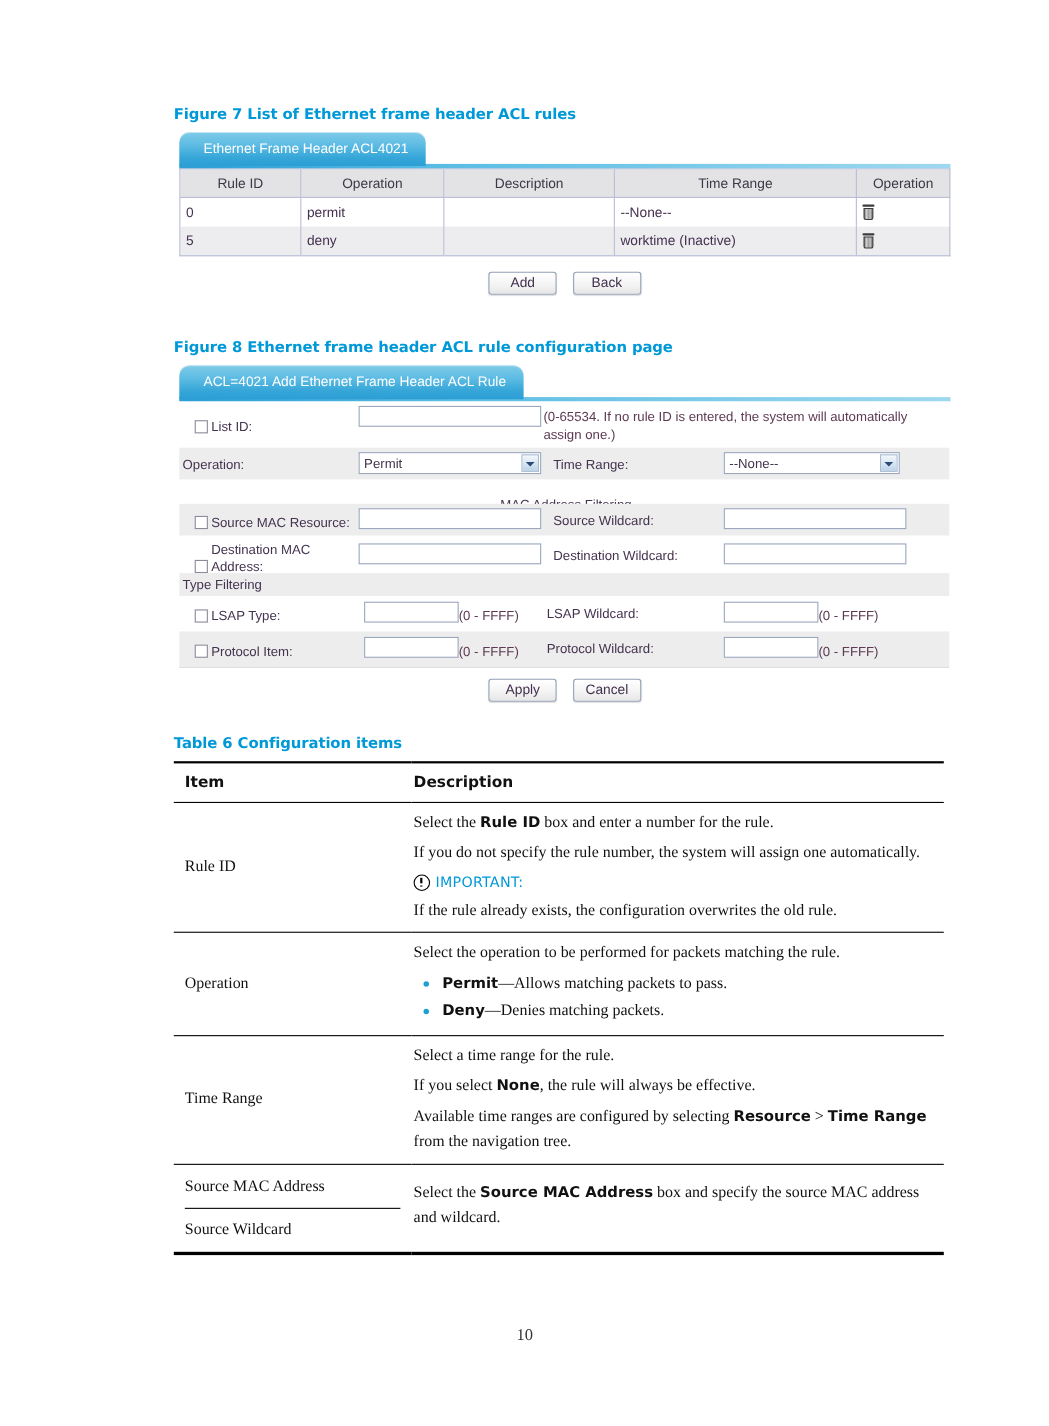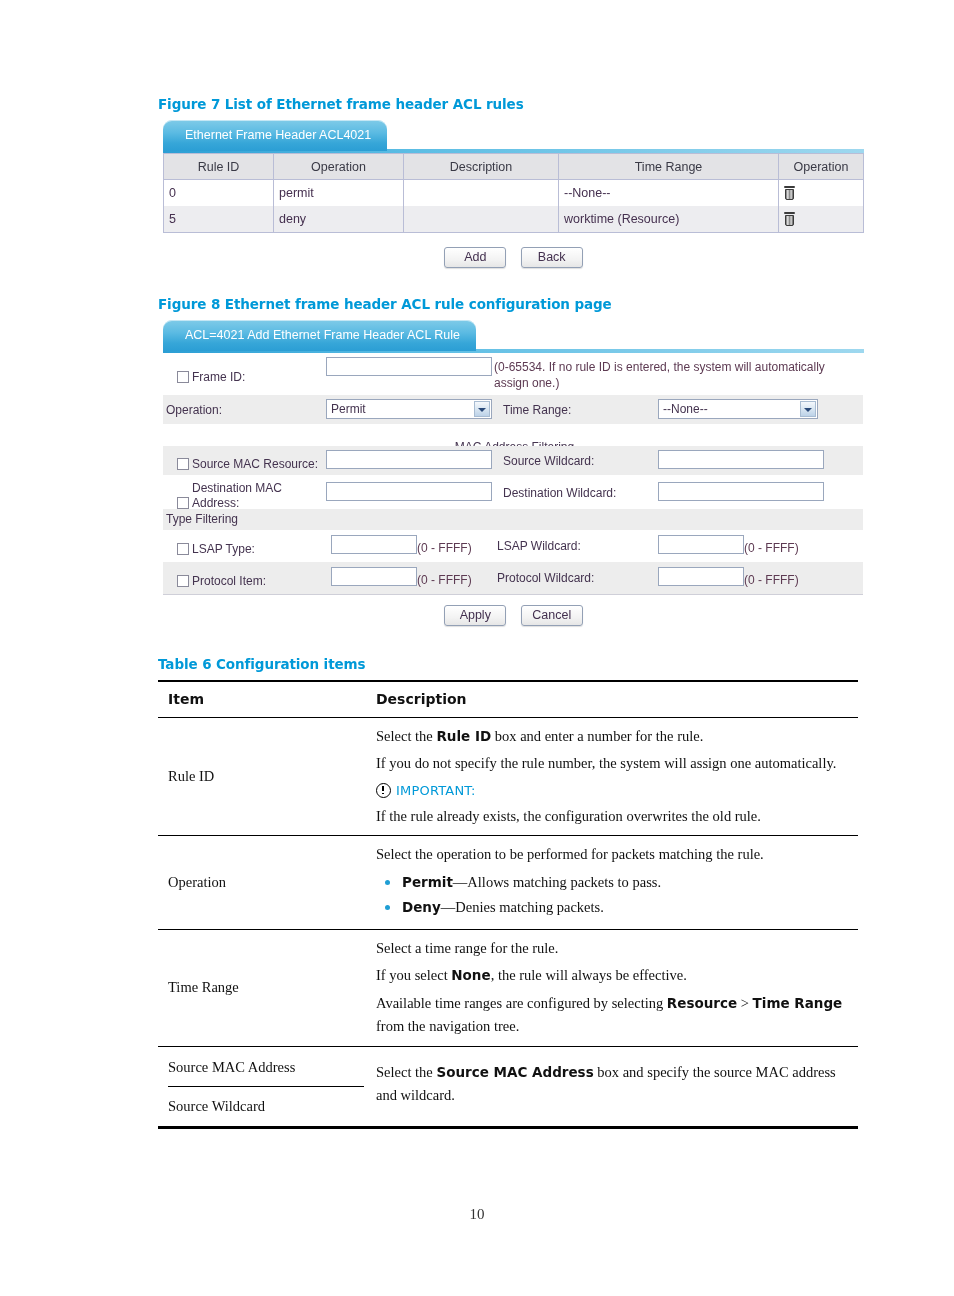--- a/index.html
+++ b/index.html
@@ -379,47 +379,47 @@
             <td></td>
             <td>--None--</td>
             <td class="cell-op">
               <span class="trash"><span class="lid"></span><span class="can"></span></span>
             </td>
           </tr>
           <tr class="alt">
             <td>5</td>
             <td>deny</td>
             <td></td>
-            <td>worktime (Resource)</td>
+            <td>worktime (Inactive)</td>
             <td class="cell-op">
               <span class="trash"><span class="lid"></span><span class="can"></span></span>
             </td>
           </tr>
         </tbody>
       </table>
 
       <div class="btnrow">
         <span class="webbtn">Add</span>
         <span class="webbtn">Back</span>
       </div>
     </div>
 
-    <div class="fig-caption" style="margin-top:28px;">Figure 8 Ethernet frame header ACL rule configuration page</div>
+    <div class="fig-caption" style="margin-top:40px;">Figure 8 Ethernet frame header ACL rule configuration page</div>
 
     <div class="ss">
       <div class="tabbar">
         <div class="tab-underline"></div>
         <div class="tab">ACL=4021 Add Ethernet Frame Header ACL Rule</div>
       </div>
 
       <div class="form-wrap">
 
         <div class="frow white" style="height:42px;">
           <span class="abs" style="left:14px; top:14px;">
-            <span class="cb"></span><span class="lbl">Frame ID:</span>
+            <span class="cb"></span><span class="lbl">List ID:</span>
           </span>
           <input class="txtin abs" style="left: 163px; top: 4px; width: 166px;" value="">
           <span class="abs hint" style="left:331px; top:6px; width:360px; line-height:16px;">(0-65534. If no rule ID is entered, the system will automatically assign one.)</span>
         </div>
 
         <div class="frow shade" style="height:29px;">
           <span class="abs lbl" style="left:3px; top:8px;">Operation:</span>
           <span class="sel abs" style="left:163px; top:4px; width:166px;">
             <span>Permit</span>
             <span class="arrowbox"></span>

